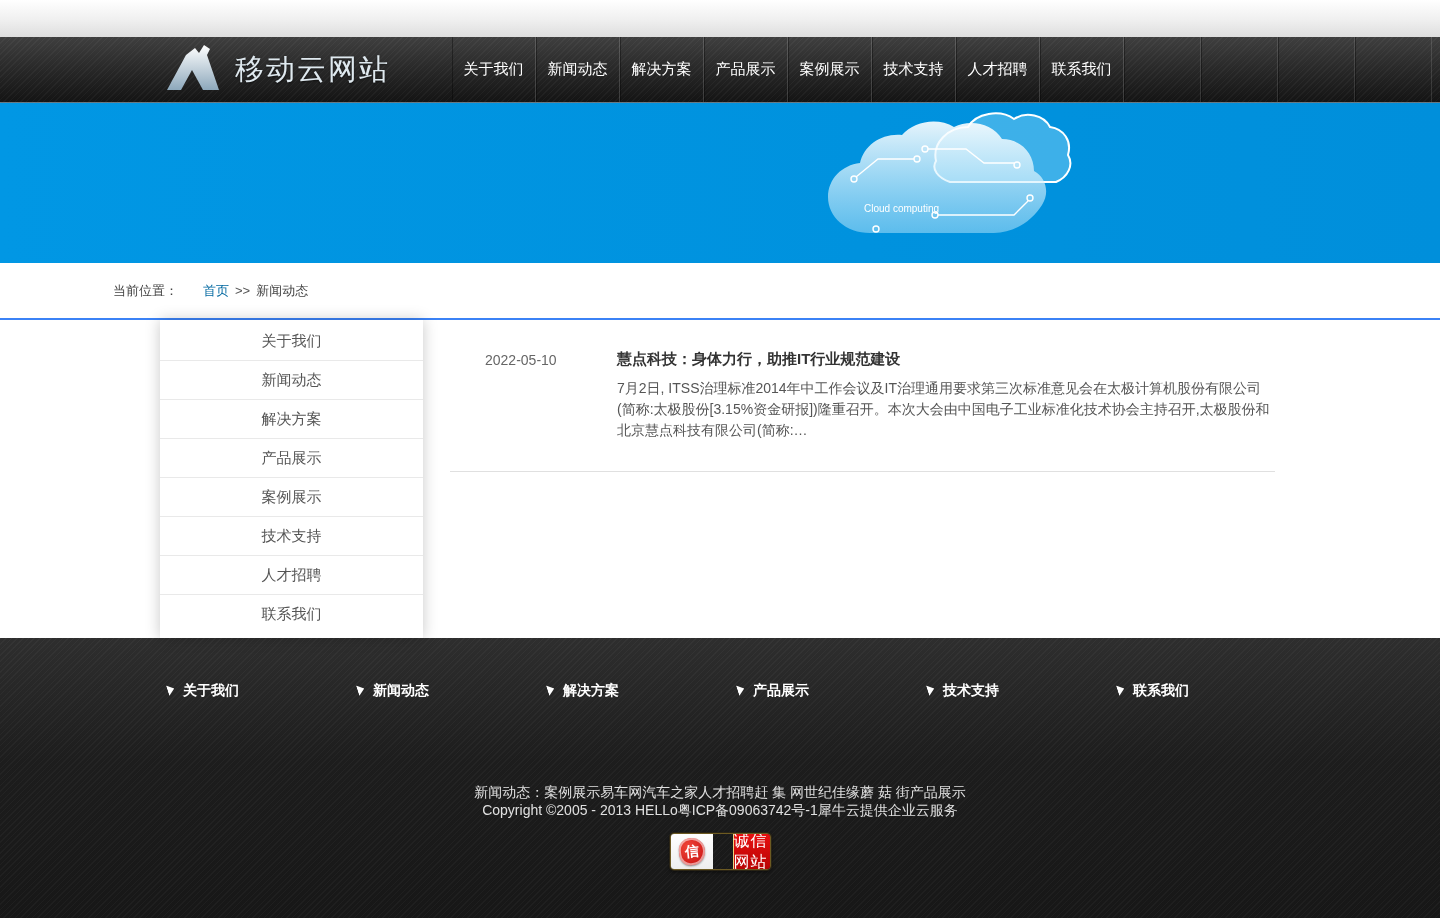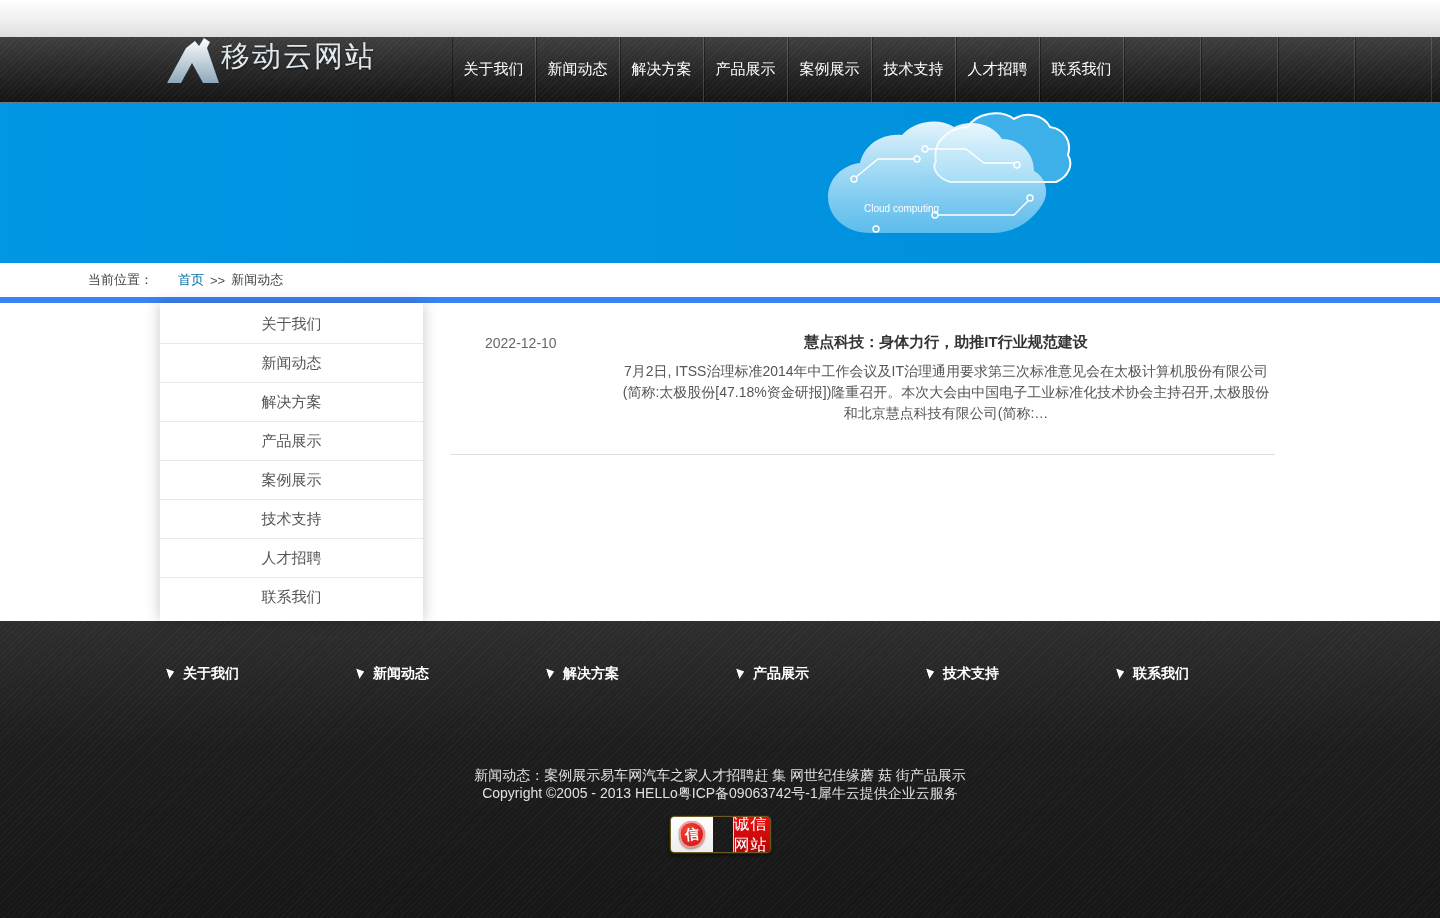--- a/index.html
+++ b/index.html
@@ -12,62 +12,62 @@
   .top-strip { height:37px; background:linear-gradient(180deg,#ffffff 0%,#efefef 55%,#dedede 100%); }
 
   
   .header {
     height:66px; display:flex; align-items:stretch;
     background:
       repeating-linear-gradient(135deg, rgba(255,255,255,0.035) 0 1px, transparent 1px 4px),
       linear-gradient(180deg,#3f3f3f 0%,#262626 55%,#141414 100%);
     border-bottom:1px solid rgba(150,190,215,0.45);
   }
-  .logo { display:flex; margin-left:165px; width:287px; }
+  .logo { display:flex; align-items:center; gap:14px; margin-left:165px; width:287px; }
   .logo-text { color:#dfe9ef; font-size:29px; letter-spacing:2px; text-shadow:0 1px 2px rgba(0,0,0,0.6); }
   .nav { display:flex; height:100%; }
   .nav-item {
     width:84px; display:flex; align-items:center; justify-content:center;
     color:#ffffff; font-size:15px; cursor:pointer;
     border-right:1px solid rgba(255,255,255,0.16);
     box-shadow:inset 1px 0 0 rgba(0,0,0,0.35);
   }
   .nav-filler { width:77px; border-right:1px solid rgba(255,255,255,0.12); box-shadow:inset 1px 0 0 rgba(0,0,0,0.35); }
 
   
   .banner {
     height:160px; position:relative; overflow:hidden;
     background:linear-gradient(90deg,#0197e4 0%,#0092de 60%,#008fdb 100%);
   }
   .cloud-svg { position:absolute; left:818px; top:4px; }
 
   
   .breadcrumb-bar {
-    height:40px; background:#ffffff; border-bottom:6px solid #3b82f6;
-    display:flex; align-items:center; padding-left:88px; font-size:13px; color:#444;
+    height:57px; background:#ffffff; border-bottom:2px solid #3b82f6;
+    display:flex; align-items:center; padding-left:113px; font-size:13px; color:#444;
   }
   .breadcrumb-bar .crumb-link { color:#0369a1; text-decoration:none; cursor:pointer; margin-left:25px; }
   .breadcrumb-bar .crumb-sep { margin:0 6px; color:#555; }
 
   
   .content { position:relative; height:318px; background:#ffffff; }
   .sidebar {
     position:absolute; left:160px; top:0; width:263px; height:318px;
     background:#ffffff; box-shadow:0 0 14px rgba(0,0,0,0.22); padding-top:2px;
   }
   .side-item {
     height:39px; line-height:38px; text-align:center; font-size:15px; color:#555;
     border-bottom:1px solid #e9e9e9; cursor:pointer;
   }
   .side-item:last-child { border-bottom:none; }
 
   .news-list { margin-left:450px; width:825px; padding-top:30px; }
   .news-item { display:flex; padding-bottom:30px; border-bottom:1px solid #e0e0e0; }
   .news-date { width:167px; padding-left:35px; color:#666; font-size:14px; padding-top:2px; }
-  .news-body { flex:1;text-align:center; }
+  .news-body { flex:1; }
   .news-title { font-weight:bold; color:#333; font-size:15px; margin-bottom:9px; cursor:pointer; }
   .news-excerpt { color:#555; font-size:14px; line-height:21px; }
 
   
   .footer {
     height:310px; color:#cccccc;
     background:
       repeating-linear-gradient(135deg, rgba(255,255,255,0.03) 0 1px, transparent 1px 4px),
       linear-gradient(180deg,#2e2e2e 0%,#1d1d1d 40%,#161616 100%);
   }
@@ -176,24 +176,24 @@
     <div class="side-item">解决方案</div>
     <div class="side-item">产品展示</div>
     <div class="side-item">案例展示</div>
     <div class="side-item">技术支持</div>
     <div class="side-item">人才招聘</div>
     <div class="side-item">联系我们</div>
   </div>
 
   <div class="news-list">
     <div class="news-item">
-      <div class="news-date">2022-12-10</div>
+      <div class="news-date">2022-05-10</div>
       <div class="news-body">
         <div class="news-title">慧点科技：身体力行，助推IT行业规范建设</div>
-        <div class="news-excerpt">7月2日, ITSS治理标准2014年中工作会议及IT治理通用要求第三次标准意见会在太极计算机股份有限公司(简称:太极股份[47.18%资金研报])隆重召开。本次大会由中国电子工业标准化技术协会主持召开,太极股份和北京慧点科技有限公司(简称:…</div>
+        <div class="news-excerpt">7月2日, ITSS治理标准2014年中工作会议及IT治理通用要求第三次标准意见会在太极计算机股份有限公司(简称:太极股份[3.15%资金研报])隆重召开。本次大会由中国电子工业标准化技术协会主持召开,太极股份和北京慧点科技有限公司(简称:…</div>
       </div>
     </div>
   </div>
 </div>
 
 <div class="footer">
   <div class="footer-nav">
     <div class="footer-col">
       <span class="arrow-icon"></span>
       <span>关于我们</span>

